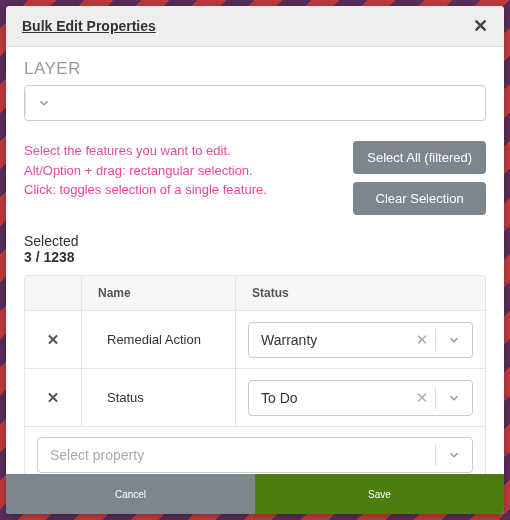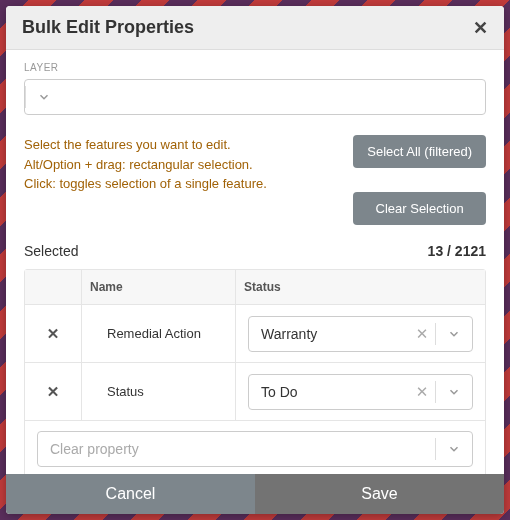--- a/index.html
+++ b/index.html
@@ -36,38 +36,39 @@
     }
     .dialog-header {
       background: #eeeeee;
       padding: 11px 16px;
       display: flex;
       justify-content: space-between;
       align-items: center;
       border-bottom: 1px solid #ddd;
     }
     .dialog-title {
-      font-size: 18px;
+      font-size: 14px;
       font-weight: 600;
       color: #333;
+      text-decoration: underline;
     }
     .close-btn {
       font-size: 18px;
       font-weight: bold;
       color: #444;
       cursor: pointer;
       line-height: 1;
     }
     .dialog-body {
       flex: 1;
       padding: 12px 18px 8px 18px;
       overflow: auto;
     }
     .field-label {
-      font-size: 10px;
+      font-size: 17px;
       color: #999;
       letter-spacing: 0.5px;
       margin-bottom: 6px;
       text-transform: uppercase;
     }
     .select {
       border: 1px solid #ccc;
       border-radius: 4px;
       display: flex;
       align-items: center;
@@ -102,62 +103,63 @@
     }
     .mid-row {
       display: flex;
       align-items: flex-start;
       margin-top: 20px;
       gap: 12px;
     }
     .help-text {
       flex: 1;
       font-size: 13px;
-      color: #a16207;
+      color: #ec4899;
       line-height: 1.5;
     }
     .action-buttons {
       display: flex;
       flex-direction: column;
-      gap: 24px;
+      gap: 8px;
     }
     .btn-grey {
       background: #7d868c;
       color: #fff;
       border: none;
       border-radius: 4px;
       padding: 9px 14px;
       font-size: 13px;
       font-weight: 500;
       cursor: pointer;
       white-space: nowrap;
     }
     .selected-row {
       display: flex;
       justify-content: space-between;
       align-items: baseline;
       margin-top: 18px;
       font-size: 14px;
       color: #333;
+      flex-direction: column;
     }
     .selected-count {
       font-weight: 700;
     }
     .prop-table {
       margin-top: 10px;
       border: 1px solid #e5e5e5;
       border-radius: 3px;
     }
     .prop-header {
       display: flex;
       background: #f7f7f7;
       border-bottom: 1px solid #e5e5e5;
     }
     .prop-header > div {
-      padding: 10px 8px;
+      padding: 10px 16px;
       font-size: 12px;
       font-weight: 600;
       color: #555;
     }
     .col-remove {
       width: 56px;
       flex-shrink: 0;
       display: flex;
       align-items: center;
       justify-content: center;
@@ -221,29 +223,29 @@
       padding: 10px 12px;
     }
     .dialog-footer {
       display: flex;
       height: 40px;
     }
     .footer-btn {
       flex: 1;
       border: none;
       color: #fff;
-      font-size: 16px;
+      font-size: 10px;
       cursor: pointer;
       font-weight: 500;
     }
     .footer-cancel {
       background: #7d868c;
     }
     .footer-save {
-      background: #737373;
+      background: #4d7c0f;
     }
   </style>
 </head>
 <body>
 
 <div class="dialog">
 
   <div class="dialog-header">
     <div class="dialog-title">Bulk Edit Properties</div>
     <div class="close-btn">✕</div>
@@ -268,21 +270,21 @@
         <div>Click: toggles selection of a single feature.</div>
       </div>
       <div class="action-buttons">
         <button class="btn-grey">Select All (filtered)</button>
         <button class="btn-grey">Clear Selection</button>
       </div>
     </div>
 
     <div class="selected-row">
       <div>Selected</div>
-      <div class="selected-count">13 / 2121</div>
+      <div class="selected-count">3 / 1238</div>
     </div>
 
     <div class="prop-table">
       <div class="prop-header">
         <div class="col-remove"></div>
         <div class="col-name">Name</div>
         <div class="col-value">Status</div>
       </div>
 
       <div class="prop-row">
@@ -314,21 +316,21 @@
               <svg viewBox="0 0 24 24" fill="none" stroke="currentColor" stroke-width="2.5">
                   <polyline points="6 9 12 15 18 9"></polyline>
                 </svg>
             </div>
           </div>
         </div>
       </div>
 
       <div class="add-prop-row">
         <div class="select">
-          <div class="select-text select-placeholder">Clear property</div>
+          <div class="select-text select-placeholder">Select property</div>
           <div class="select-sep"></div>
           <div class="select-chevron">
             <svg viewBox="0 0 24 24" fill="none" stroke="currentColor" stroke-width="2.5">
                 <polyline points="6 9 12 15 18 9"></polyline>
               </svg>
           </div>
         </div>
       </div>
 
     </div>

